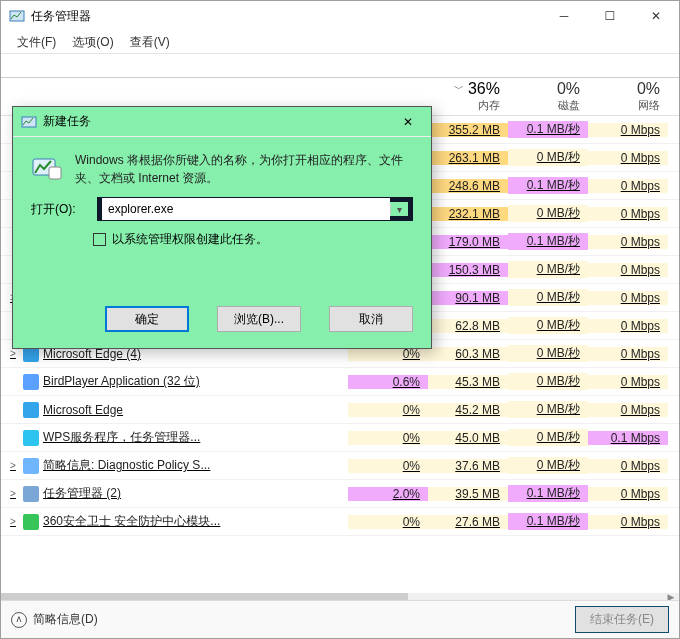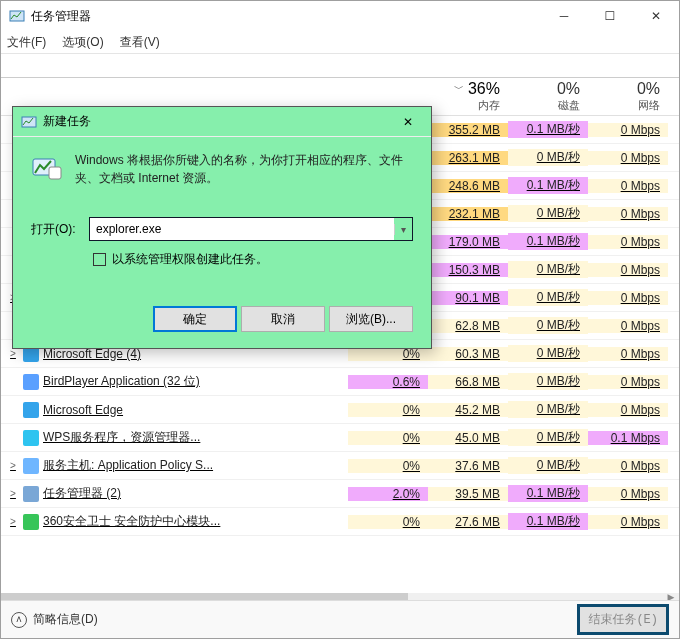--- a/index.html
+++ b/index.html
@@ -3,21 +3,21 @@
 <meta charset="utf-8">
 <style>
   * { box-sizing: border-box; }
   html, body { margin: 0; padding: 0; font-family: "Microsoft YaHei", "Segoe UI", sans-serif; font-size: 12px; background: #fff; }
   .window { width: 680px; height: 639px; border: 1px solid #9f9f9f; background: #fff; position: relative; display: flex; flex-direction: column; }
   .titlebar { height: 30px; display: flex; align-items: center; padding-left: 8px; }
   .titlebar .title { margin-left: 6px; color: #000; }
   .win-icon { width: 16px; height: 16px; display:inline-block; }
   .win-controls { margin-left: auto; display: flex; }
   .win-controls .ctl { width: 46px; height: 30px; display:flex; align-items:center; justify-content:center; color:#333; }
-  .menubar { height: 22px; display: flex; align-items: center; gap: 4px; color:#333; }
+  .menubar { height: 22px; display: flex; align-items: center; padding-left: 10px; gap: 4px; color:#333; }
   .menubar .item { padding: 2px 6px; }
   .body { flex: 1; position: relative; border-top: 1px solid #e5e5e5; overflow: hidden; }
   .tab-strip { height: 24px; border-bottom: 1px solid #ccc; }
   .content { display: flex; flex-direction: column; height: calc(100% - 24px); }
   .table-head { display: flex; height: 38px; align-items:center; border-bottom: 1px solid #e0e0e0; font-size: 12px; color: #555; }
   .col-name { flex: 0 0 347px; }
   .col-cpu  { flex: 0 0 80px; text-align: right; padding-right: 8px; }
   .col-mem  { flex: 0 0 80px; text-align: right; padding-right: 8px; }
   .col-disk { flex: 0 0 80px; text-align: right; padding-right: 8px; }
   .col-net  { flex: 0 0 80px; text-align: right; padding-right: 8px; }
@@ -31,38 +31,38 @@
   .row .cell { overflow:hidden; white-space:nowrap; text-overflow:ellipsis; }
   .row .cell.num { text-align:right; padding-right:8px; }
   .row .name-cell { display:flex; align-items:center; gap:4px; padding-left:6px; }
   .chevron { width:12px; text-align:center; color:#666; font-size:10px; }
   .heat-lo { background: #fff7d9; }
   .heat-md { background: #f0abfc; }
   .heat-hi { background: #ffd980; }
   .proc-icon { width:16px; height:16px; display:inline-block; border-radius:2px; }
   .footer { height: 38px; border-top: 1px solid #ddd; display:flex; align-items:center; padding: 0 10px; background:#f9f9f9; }
   .footer .fewer { display:flex; align-items:center; gap:6px; color:#333; }
-  .footer .end-btn { margin-left:auto; padding: 4px 8px; border:3px solid #0c4a6e; background:#e1e1e1; color:#888;font-family:Liberation Mono, monospace; }
+  .footer .end-btn { margin-left:auto; padding: 4px 14px; border:1px solid #0c4a6e; background:#e1e1e1; color:#888; }
   .circ { width:16px; height:16px; border:1px solid #555; border-radius:50%; display:flex; align-items:center; justify-content:center; font-size:10px; }
   
   .dlg { position:absolute; left:11px; top:52px; width:420px; height:243px; background:#86efac; border:1px solid #555; box-shadow: 4px 4px 14px rgba(0,0,0,0.25); z-index:10; display:flex; flex-direction:column; }
   .dlg .dlg-tb { height:30px; display:flex; align-items:center; padding-left:8px; border-bottom:1px solid #eee; }
   .dlg .dlg-tb .dlg-title { margin-left:6px; }
   .dlg .dlg-close { margin-left:auto; width:46px; height:30px; display:flex; align-items:center; justify-content:center; }
   .dlg .dlg-body { padding: 14px 18px 0 18px; flex:1; }
   .dlg .dlg-desc { display:flex; gap:12px; color:#222; line-height:1.5; }
   .dlg .run-icon { width:32px; height:32px; flex:0 0 32px; }
-  .dlg .open-row { margin-top:30px; display:flex; align-items:center; gap:4px; }
+  .dlg .open-row { margin-top:10px; display:flex; align-items:center; gap:12px; }
   .dlg .open-row label { flex:0 0 54px; }
-  .dlg .open-row .combo { flex:1; height:24px; border:1px solid #0f172a; display:flex; align-items:center;justify-content:center; }
+  .dlg .open-row .combo { flex:1; height:24px; border:5px solid #0f172a; display:flex; align-items:center;justify-content:center; }
   .dlg .open-row .combo input { flex:1; border:none; outline:none; padding:0 6px; font-size:12px; height:22px; }
   .dlg .open-row .combo .dd { width:18px; text-align:center; border-left:1px solid #ccc; color:#555; font-size:10px; }
   .dlg .admin-row { margin:10px 0 0 62px; display:flex; align-items:center; gap:6px; }
   .dlg .admin-row .chk { width:13px; height:13px; border:1px solid #333; }
-  .dlg .btn-row { padding: 16px 18px 16px 0; display:flex; justify-content:flex-end; gap:4px; }
+  .dlg .btn-row { padding: 16px 18px 16px 0; display:flex; justify-content:flex-end; gap:28px; }
   .dlg .btn-row button { width:84px; height:26px; border:1px solid #adadad; background:#e1e1e1; font-size:12px; }
   .dlg .btn-row button.primary { border:2px solid #0078d7; }
   .hscroll { height:7px; background:#f0f0f0; position:relative; }
   .hscroll .thumb { position:absolute; left:0; width:60%; height:100%; background:#cdcdcd; }
   .hscroll .arrow-l, .hscroll .arrow-r { position:absolute; top:0; width:16px; height:100%; display:flex; align-items:center; justify-content:center; color:#888; font-size:9px; }
   .hscroll .arrow-l { left:0; } .hscroll .arrow-r { right:0; }
 </style>
 </head>
 <body>
 
@@ -211,51 +211,51 @@
             <div class="cell num col-disk heat-lo">0 MB/秒</div>
             <div class="cell num col-net heat-lo">0 Mbps</div>
           </div>
           <div class="row">
             <div class="cell col-name name-cell">
               <span class="chevron"></span>
               <span class="proc-icon" style="background:#5aa0ff"></span>
               <span>BirdPlayer Application (32 位)</span>
             </div>
             <div class="cell num col-cpu heat-md">0.6%</div>
-            <div class="cell num col-mem heat-lo">66.8 MB</div>
+            <div class="cell num col-mem heat-lo">45.3 MB</div>
             <div class="cell num col-disk heat-lo">0 MB/秒</div>
             <div class="cell num col-net heat-lo">0 Mbps</div>
           </div>
           <div class="row">
             <div class="cell col-name name-cell">
               <span class="chevron"></span>
               <span class="proc-icon" style="background:#34a4eb"></span>
               <span>Microsoft Edge</span>
             </div>
             <div class="cell num col-cpu heat-lo">0%</div>
             <div class="cell num col-mem heat-lo">45.2 MB</div>
             <div class="cell num col-disk heat-lo">0 MB/秒</div>
             <div class="cell num col-net heat-lo">0 Mbps</div>
           </div>
           <div class="row">
             <div class="cell col-name name-cell">
               <span class="chevron"></span>
               <span class="proc-icon" style="background:#2ec4f0"></span>
-              <span>WPS服务程序，资源管理器...</span>
+              <span>WPS服务程序，任务管理器...</span>
             </div>
             <div class="cell num col-cpu heat-lo">0%</div>
             <div class="cell num col-mem heat-lo">45.0 MB</div>
             <div class="cell num col-disk heat-lo">0 MB/秒</div>
             <div class="cell num col-net heat-md">0.1 Mbps</div>
           </div>
           <div class="row">
             <div class="cell col-name name-cell">
               <span class="chevron">&gt;</span>
               <span class="proc-icon" style="background:#6fb6ff"></span>
-              <span>服务主机: Application Policy S...</span>
+              <span>简略信息: Diagnostic Policy S...</span>
             </div>
             <div class="cell num col-cpu heat-lo">0%</div>
             <div class="cell num col-mem heat-lo">37.6 MB</div>
             <div class="cell num col-disk heat-lo">0 MB/秒</div>
             <div class="cell num col-net heat-lo">0 Mbps</div>
           </div>
           <div class="row">
             <div class="cell col-name name-cell">
               <span class="chevron">&gt;</span>
               <span class="proc-icon" style="background:#7aa7d6"></span>
@@ -314,22 +314,22 @@
             <div class="dd">▾</div>
           </div>
         </div>
         <div class="admin-row">
           <span class="chk"></span>
           <span>以系统管理权限创建此任务。</span>
         </div>
       </div>
       <div class="btn-row">
         <button class="primary">确定</button>
+        <button>浏览(B)...</button>
         <button>取消</button>
-        <button>浏览(B)...</button>
       </div>
     </div>
   </div>
 
   <div class="footer">
     <div class="fewer">
       <span class="circ">˄</span>
       <span>简略信息(D)</span>
     </div>
     <div class="end-btn">结束任务(E)</div>

